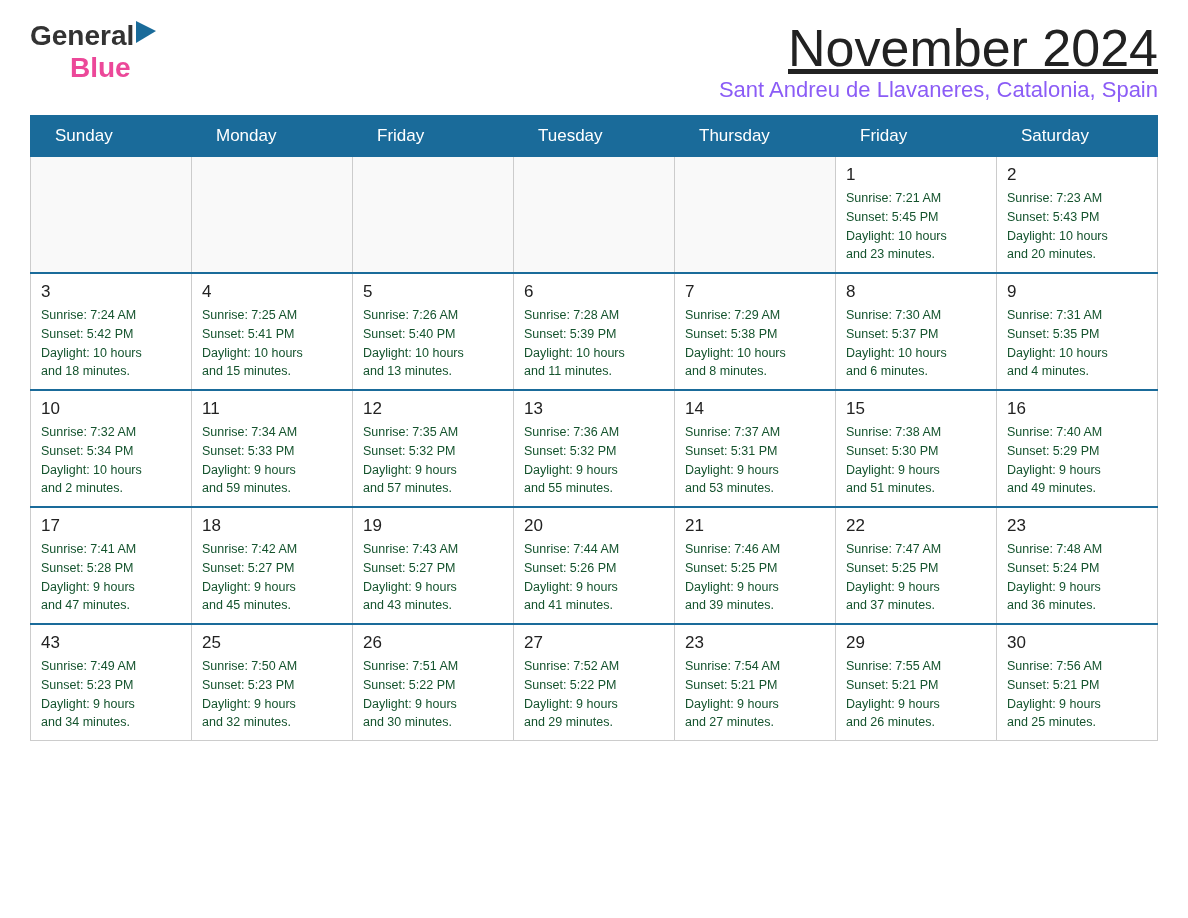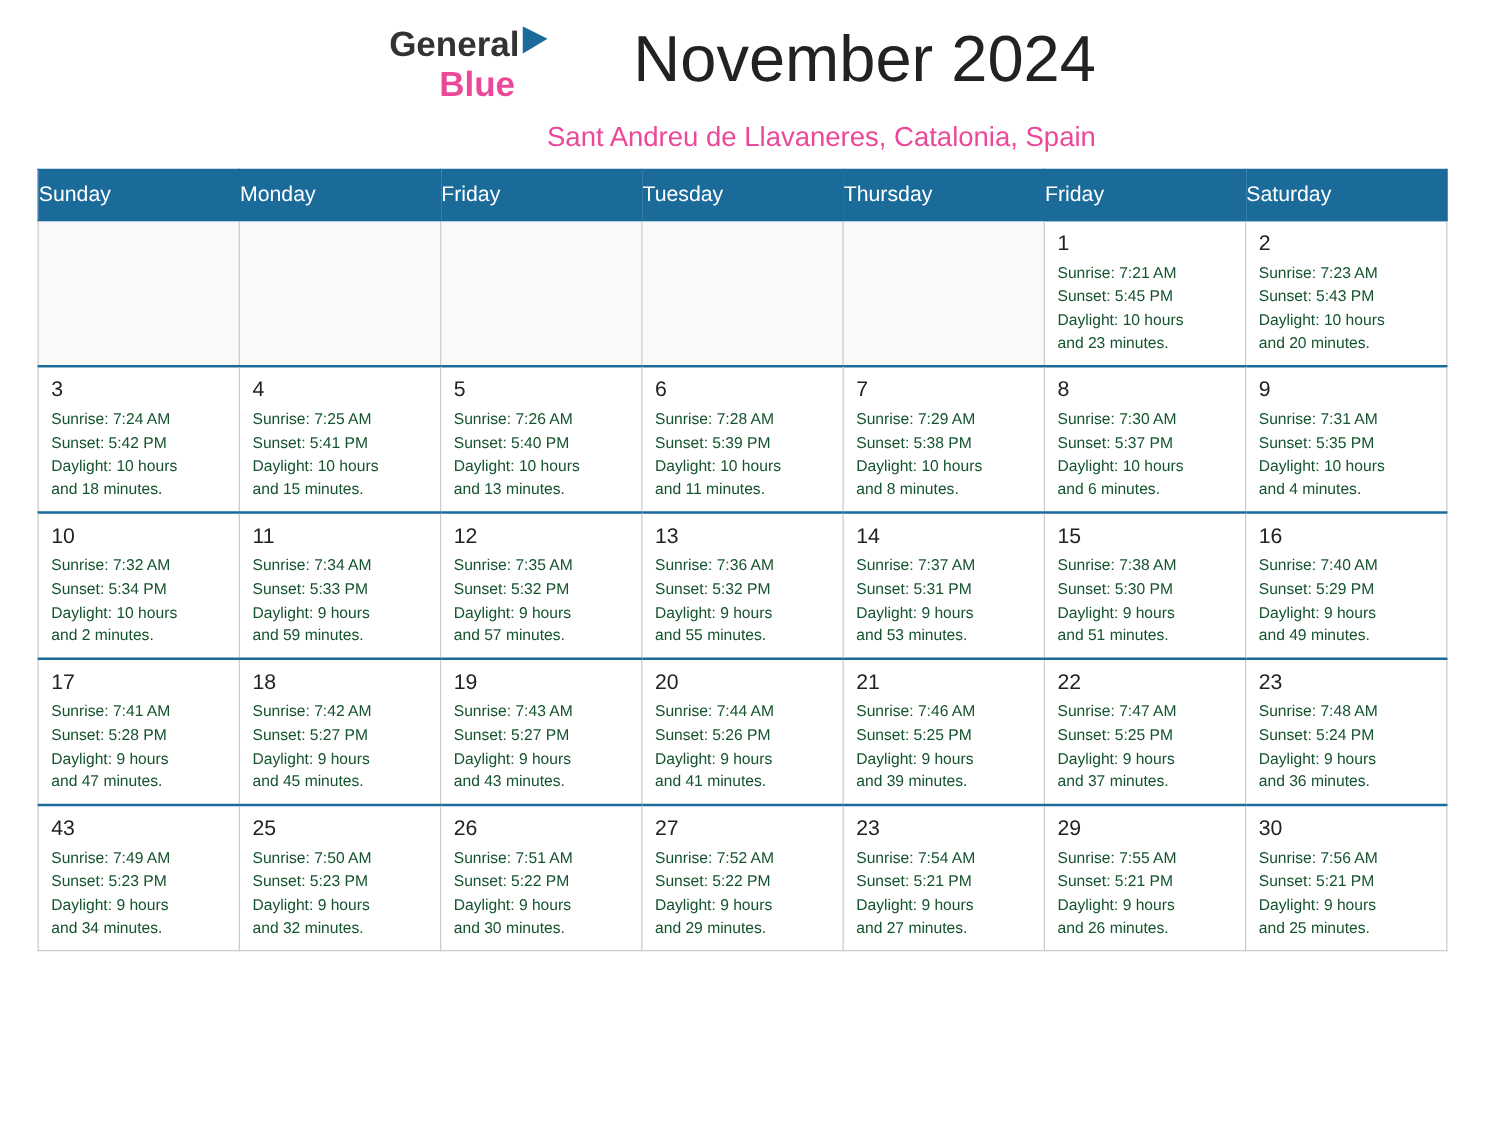--- a/index.html
+++ b/index.html
@@ -5,21 +5,21 @@
     * { margin: 0; padding: 0; box-sizing: border-box; }
     body {
       font-family: Arial, sans-serif;
       background: #fff;
       width: 1188px;
       min-height: 918px;
       padding: 20px 30px;
     }
     .header {
       display: flex;
-      justify-content: center;
+      justify-content: space-between;
       align-items: flex-start;
       margin-bottom: 10px;
     }
     .logo-text-general {
       font-size: 28px;
       font-weight: bold;
       color: #333;
     }
     .logo-text-blue {
       font-size: 28px;
@@ -28,35 +28,36 @@
       margin-left: 40px;
     }
     .title-section {
       text-align: right;
     }
     .main-title {
       font-size: 52px;
       font-weight: normal;
       color: #222;
       line-height: 1.1;
+      text-decoration: underline;
     }
     .subtitle {
       font-size: 22px;
-      color: #ec4899;
-      margin-top: 20px;
+      color: #8b5cf6;
+      margin-top: 0;
     }
     .calendar {
       width: 100%;
       border-collapse: collapse;
       margin-top: 12px;
     }
     .calendar th {
       background-color: #1a6b9a;
       color: #fff;
-      padding: 10px 0;
+      padding: 10px 24px;
       text-align: left;
       font-size: 17px;
       font-weight: normal;
       border: 1px solid #1a6b9a;
     }
     .calendar td {
       border: 1px solid #ccc;
       vertical-align: top;
       padding: 8px 10px;
       width: calc(100% / 7);

